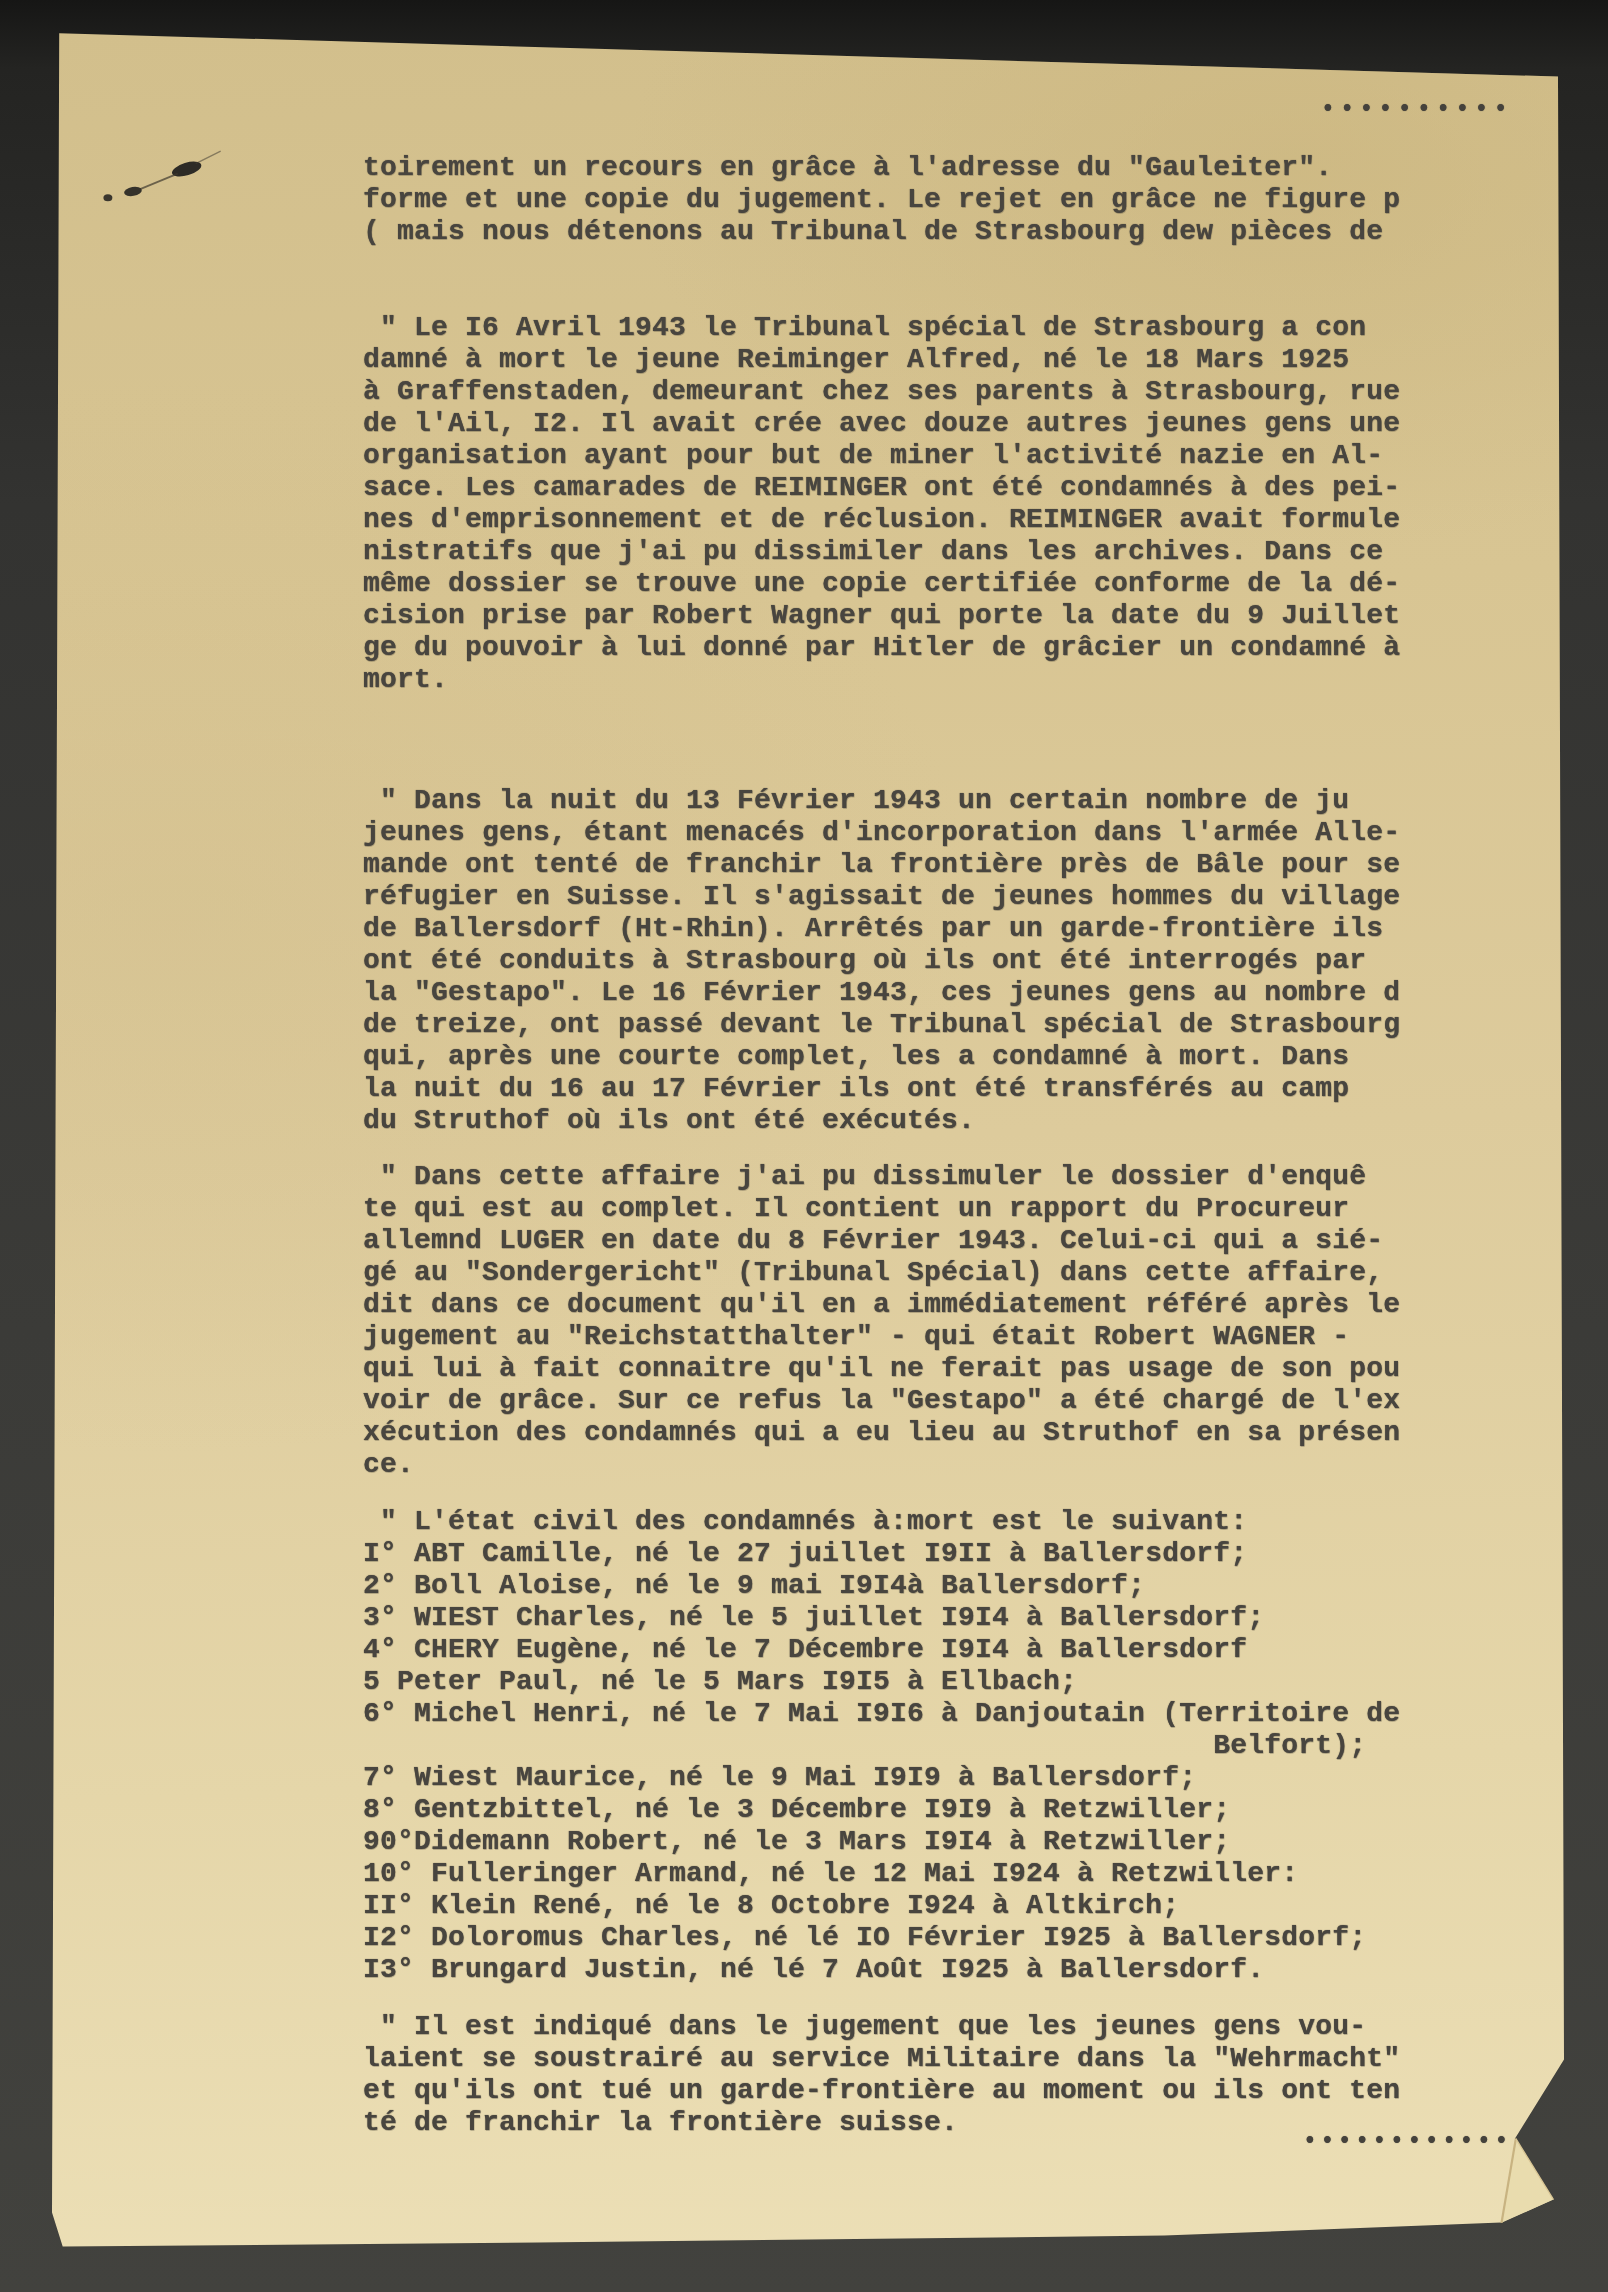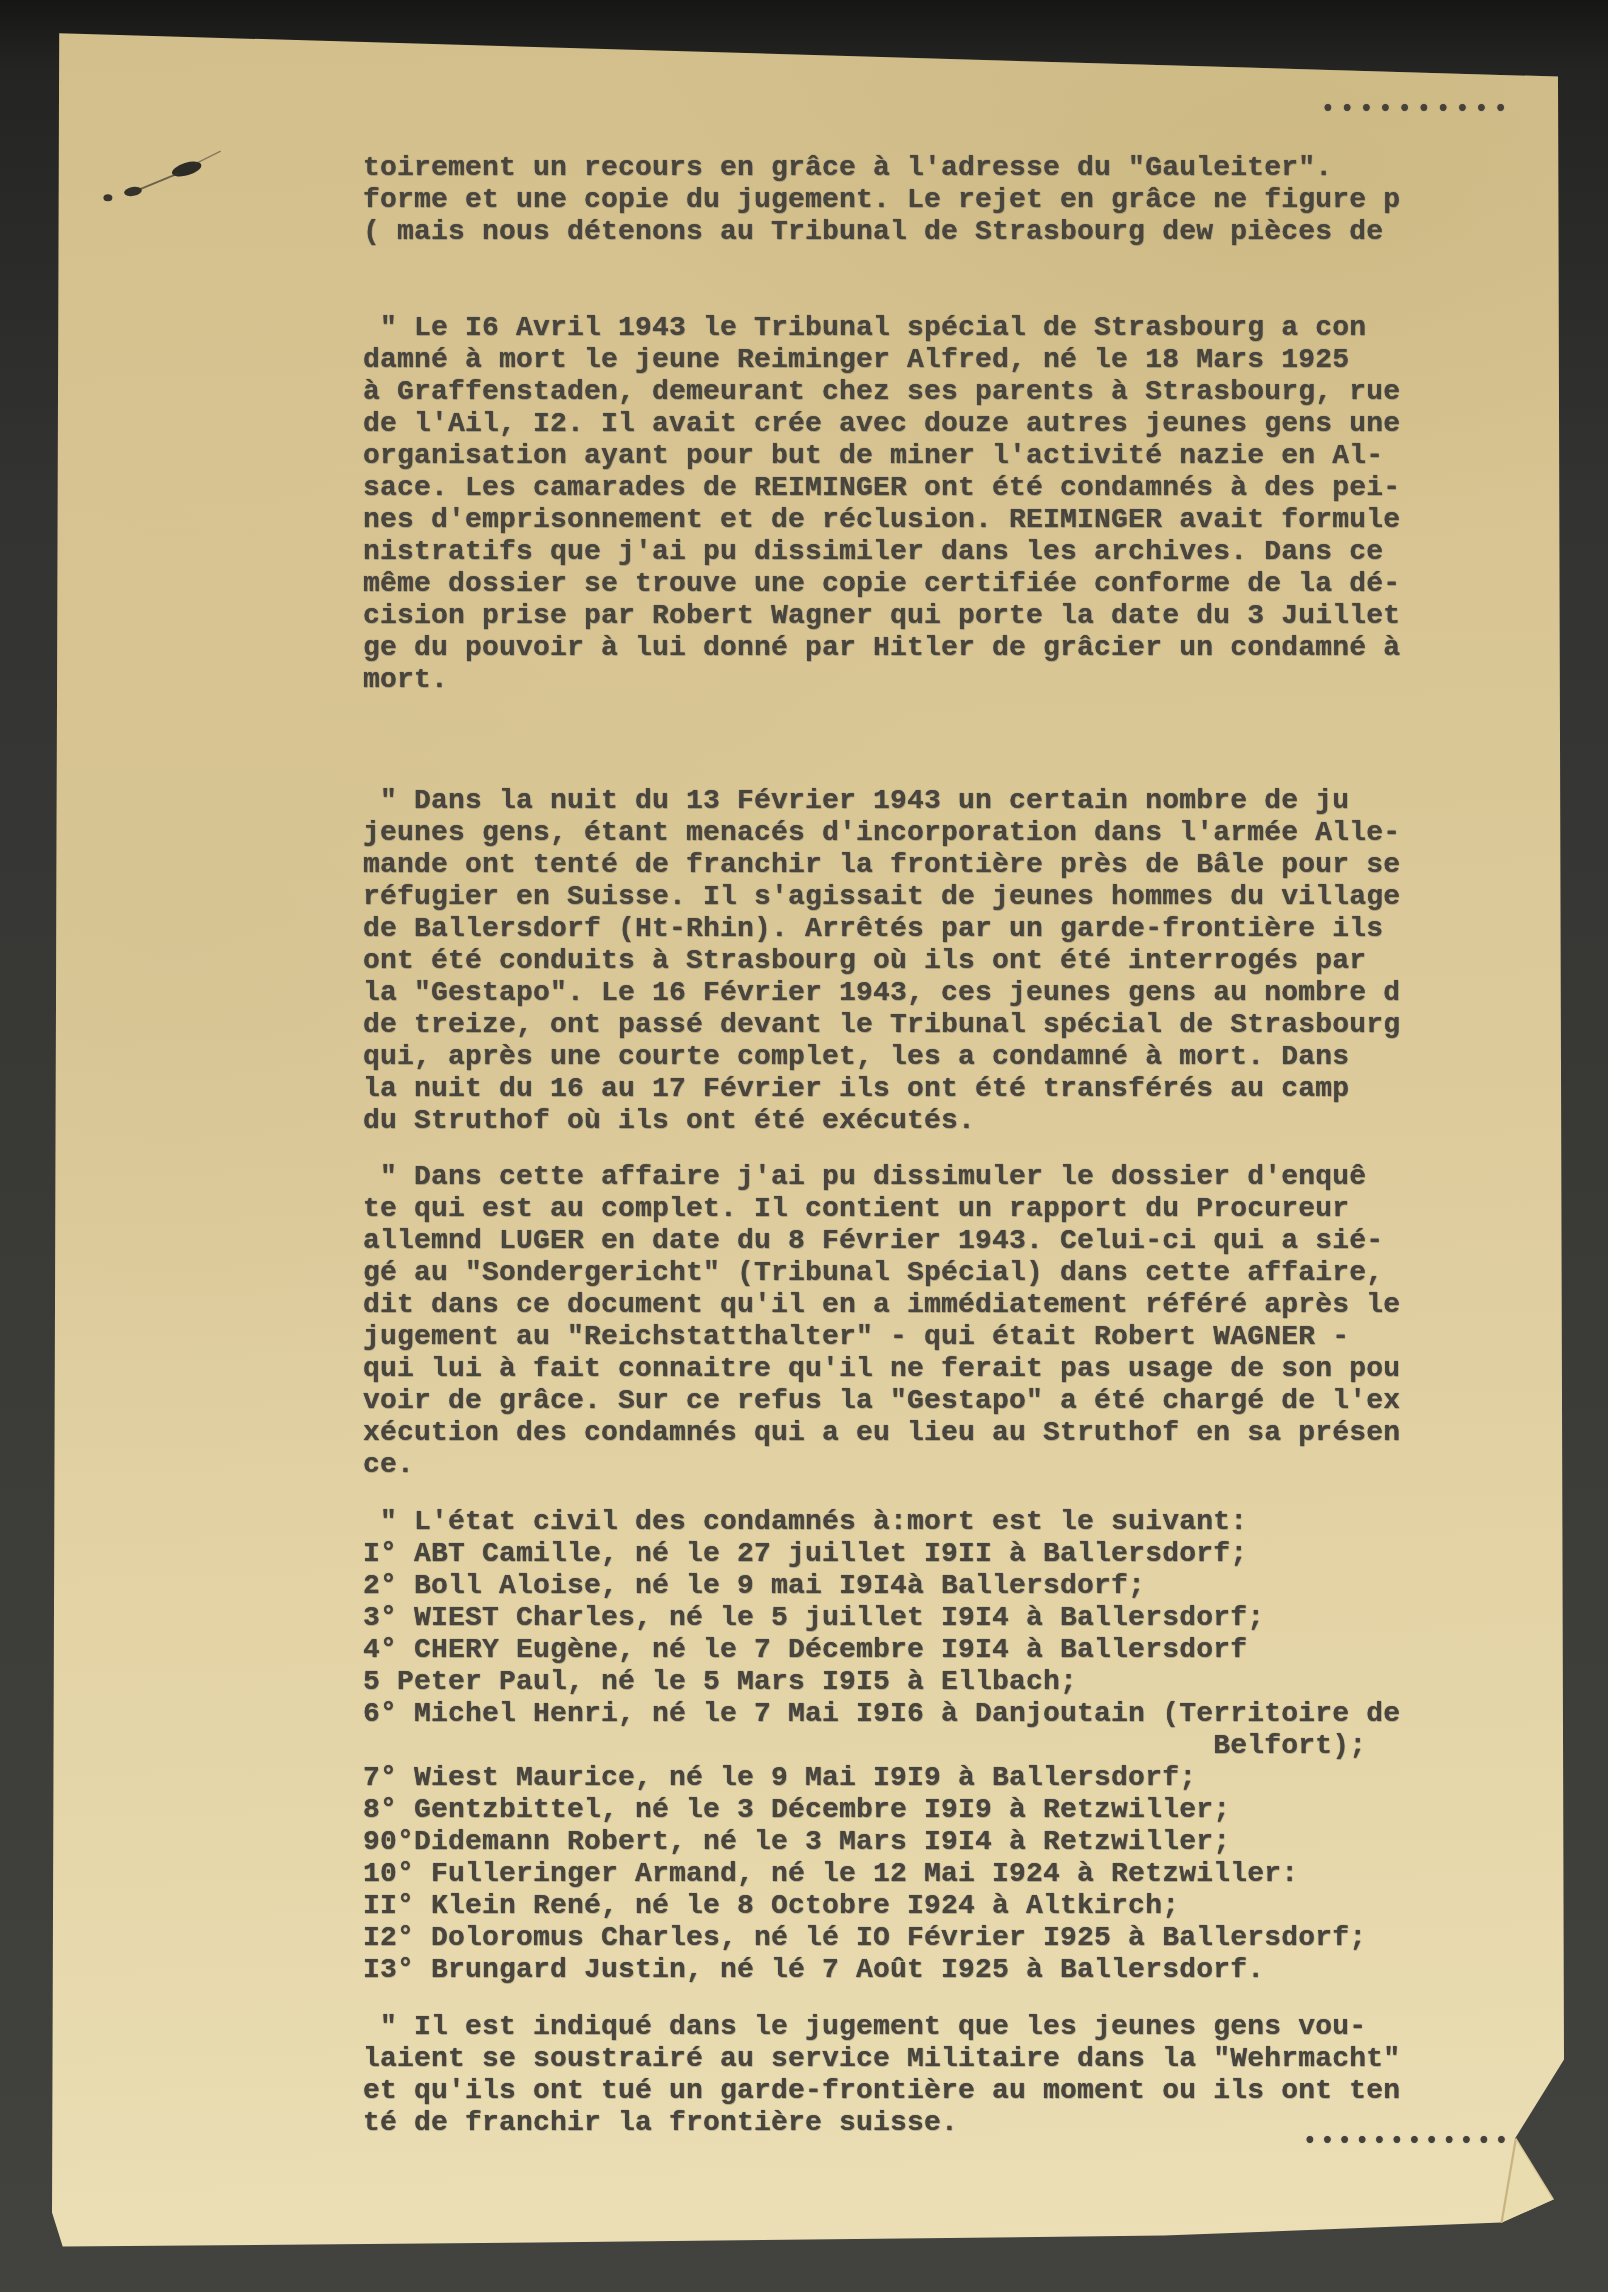--- a/index.html
+++ b/index.html
@@ -55,21 +55,21 @@
     <div class="para" style="top: 312px;">
       <div class="line"> " Le I6 Avril 1943 le Tribunal spécial de Strasbourg a con</div>
       <div class="line">damné à mort le jeune Reiminger Alfred, né le 18 Mars 1925</div>
       <div class="line">à Graffenstaden, demeurant chez ses parents à Strasbourg, rue</div>
       <div class="line">de l'Ail, I2. Il avait crée avec douze autres jeunes gens une</div>
       <div class="line">organisation ayant pour but de miner l'activité nazie en Al-</div>
       <div class="line">sace. Les camarades de REIMINGER ont été condamnés à des pei-</div>
       <div class="line">nes d'emprisonnement et de réclusion. REIMINGER avait formule</div>
       <div class="line">nistratifs que j'ai pu dissimiler dans les archives. Dans ce</div>
       <div class="line">même dossier se trouve une copie certifiée conforme de la dé-</div>
-      <div class="line">cision prise par Robert Wagner qui porte la date du 3 Juillet</div>
+      <div class="line">cision prise par Robert Wagner qui porte la date du 9 Juillet</div>
       <div class="line">ge du pouvoir à lui donné par Hitler de grâcier un condamné à</div>
       <div class="line">mort.</div>
     </div>
     <div class="para" style="top: 785px;">
       <div class="line"> " Dans la nuit du 13 Février 1943 un certain nombre de ju</div>
       <div class="line">jeunes gens, étant menacés d'incorporation dans l'armée Alle-</div>
       <div class="line">mande ont tenté de franchir la frontière près de Bâle pour se</div>
       <div class="line">réfugier en Suisse. Il s'agissait de jeunes hommes du village</div>
       <div class="line">de Ballersdorf (Ht-Rhin). Arrêtés par un garde-frontière ils</div>
       <div class="line">ont été conduits à Strasbourg où ils ont été interrogés par</div>

